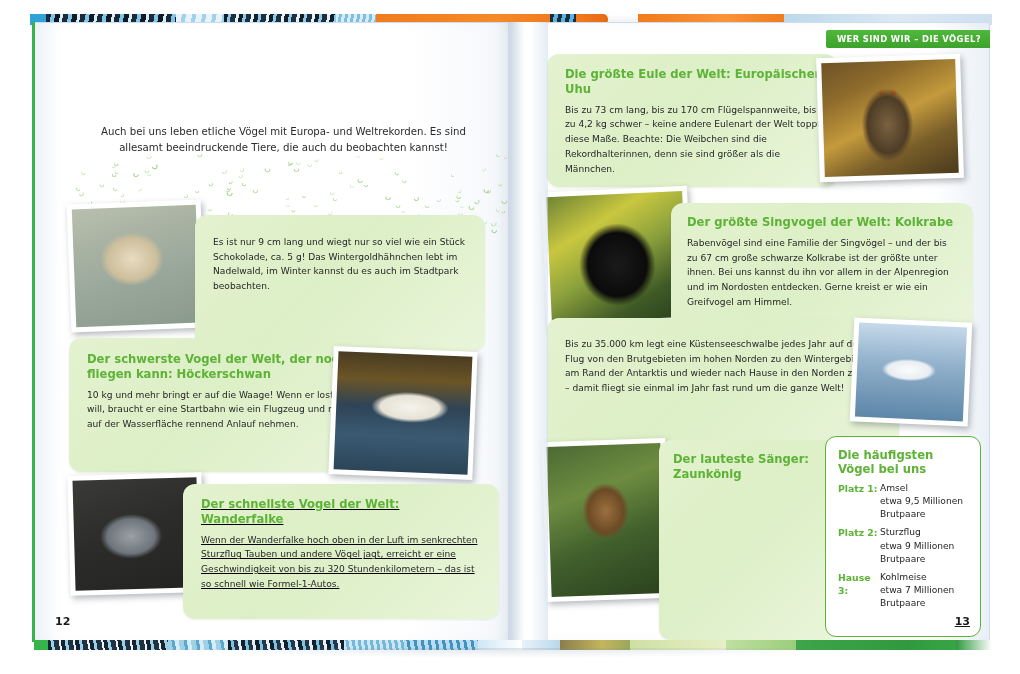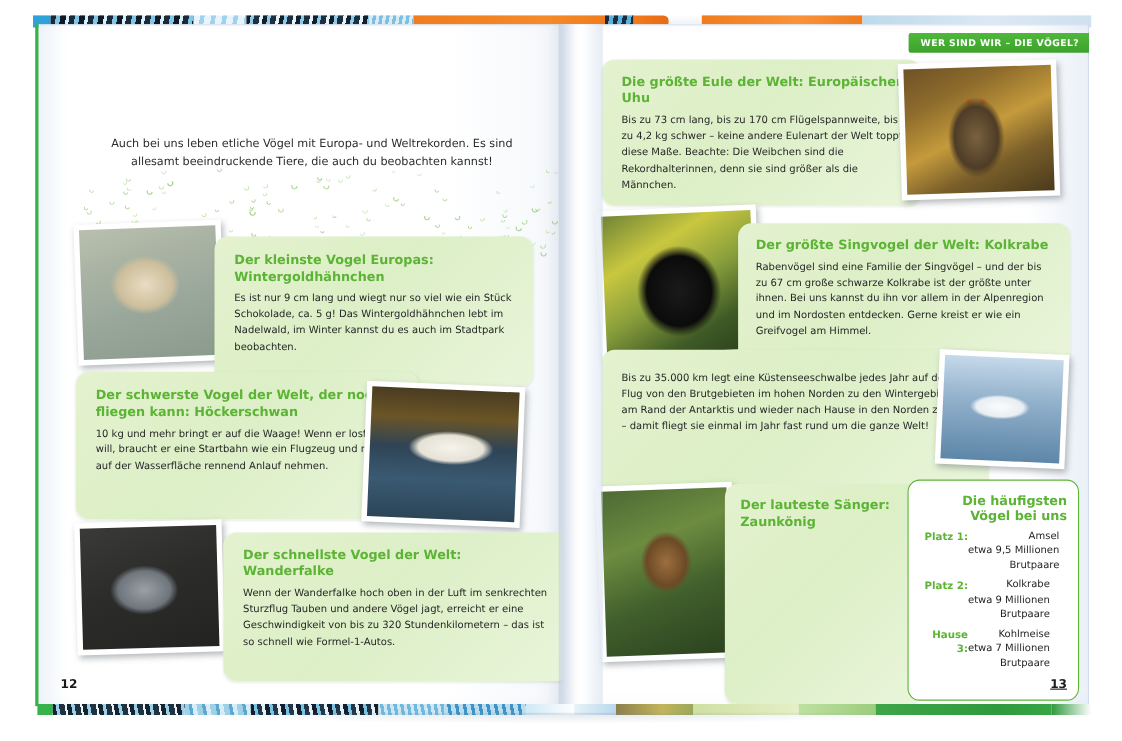--- a/index.html
+++ b/index.html
@@ -245,36 +245,35 @@
           <span style="left: 421px; top: 2px; font-size: 6.6px; opacity: 0.7; transform: rotate(29deg);">ᴗ</span>
           <span style="left: 423px; top: 30.8px; font-size: 6.3px; opacity: 0.78; transform: rotate(-13deg);">ᴗ</span>
           <span style="left: 285.5px; top: 73.5px; font-size: 6.6px; opacity: 0.47; transform: rotate(18deg);">ᴗ</span>
           <span style="left: 57.7px; top: 17.6px; font-size: 11.1px; opacity: 0.79; transform: rotate(18deg);">ᴗ</span>
         </div>
 
       <div class="photo ph-goldcrest" style="left:34px;top:180px;width:124px;height:118px;transform:rotate(-2.2deg);">
         <div class="img"></div>
       </div>
       <div class="gbox" style="left:160px;top:193px;width:256px;height:112px;padding:14px 16px 10px 18px;">
-        <h3>Der kleinste Vogel Europas: Wintergoldhähnchen</h3>
         <p>Es ist nur 9 cm lang und wiegt nur so viel wie ein Stück Schokolade, ca. 5 g! Das Wintergoldhähnchen lebt im Nadelwald, im Winter kannst du es auch im Stadtpark beobachten.</p>
       </div>
 
       <div class="gbox" style="left:34px;top:316px;width:278px;height:110px;padding:14px 16px 10px 18px;">
         <h3>Der schwerste Vogel der Welt, der noch fliegen kann: Höckerschwan</h3>
         <p>10 kg und mehr bringt er auf die Waage! Wenn er losfliegen will, braucht er eine Startbahn wie ein Flugzeug und muss auf der Wasserfläche rennend Anlauf nehmen.</p>
       </div>
       <div class="photo ph-swan" style="left:296px;top:327px;width:134px;height:118px;transform:rotate(2.4deg);">
         <div class="img"></div>
       </div>
 
       <div class="photo ph-falcon" style="left:34px;top:452px;width:124px;height:110px;transform:rotate(-1.6deg);">
         <div class="img"></div>
       </div>
-      <div class="gbox" style="left:168px;top:462px;width:282px;height:112px;padding:13px 16px 10px 18px;">
+      <div class="gbox" style="left:148px;top:462px;width:282px;height:112px;padding:13px 16px 10px 18px;text-decoration:underline;">
         <h3>Der schnellste Vogel der Welt: Wanderfalke</h3>
         <p>Wenn der Wanderfalke hoch oben in der Luft im senkrechten Sturzflug Tauben und andere Vögel jagt, erreicht er eine Geschwindigkeit von bis zu 320 Stundenkilometern – das ist so schnell wie Formel-1-Autos.</p>
       </div>
 
       <div class="pageno l">12</div>
     </div>
 
     <div class="page page-right">
       <div class="page-frame"></div>
 
@@ -303,35 +302,35 @@
         <div class="img"></div>
       </div>
 
       <div class="photo ph-wren" style="left:33px;top:418px;width:114px;height:150px;transform:rotate(-2deg);">
         <div class="img"></div>
       </div>
       <div class="gbox" style="left:148px;top:418px;width:152px;height:178px;padding:12px 12px 10px 14px;">
         <h3>Der lauteste Sänger: Zaunkönig</h3>
       </div>
 
-      <div class="rank-box" style="left:314px;top:414px;width:132px;height:178px;padding:11px 10px 10px 12px;text-align:right;">
+      <div class="rank-box" style="left:314px;top:414px;width:132px;height:178px;padding:11px 10px 10px 12px;">
         <h3>Die häufigsten Vögel bei uns</h3>
         <div id="rank-rows">
             <div class="rank-row">
               <div class="rank-pos">Platz 1:</div>
               <div class="rank-body">
                 <div>Amsel</div>
                 <div>etwa 9,5 Millionen</div>
                 <div>Brutpaare</div>
               </div>
             </div>
             <div class="rank-row">
               <div class="rank-pos">Platz 2:</div>
               <div class="rank-body">
-                <div>Kolkrabe</div>
+                <div>Sturzflug</div>
                 <div>etwa 9 Millionen</div>
                 <div>Brutpaare</div>
               </div>
             </div>
             <div class="rank-row">
               <div class="rank-pos">Hause 3:</div>
               <div class="rank-body">
                 <div>Kohlmeise</div>
                 <div>etwa 7 Millionen</div>
                 <div>Brutpaare</div>

